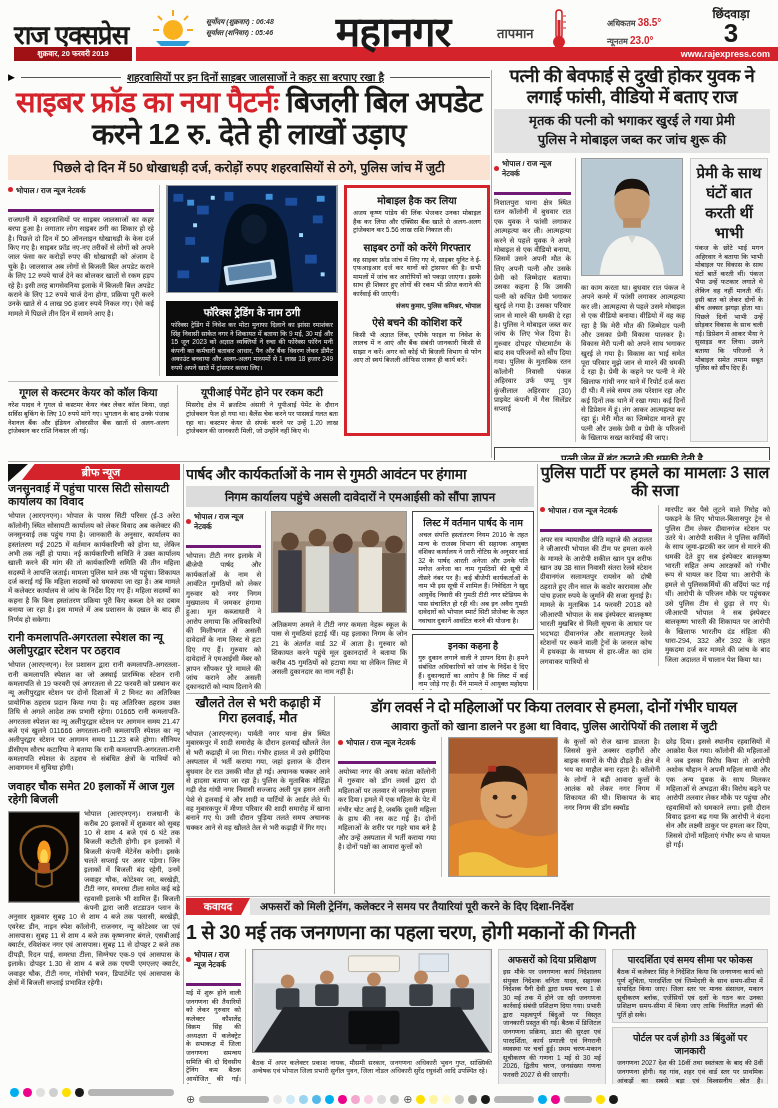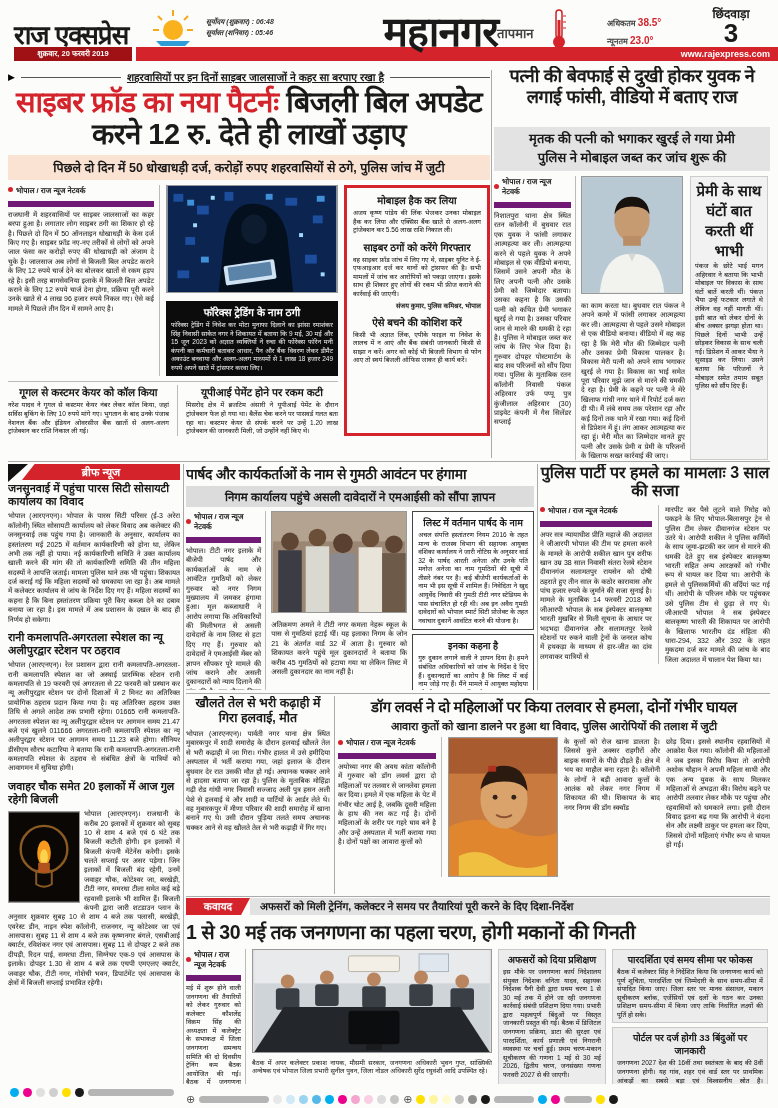--- a/index.html
+++ b/index.html
@@ -11,32 +11,32 @@
   }
   
   .masthead { position:absolute; left:0; top:0; width:778px; height:64px; }
   .brand { position:absolute; left:14px; top:16px; font-size:26px; font-weight:900; letter-spacing:-1px; }
   .date-box { position:absolute; left:14px; top:47px; width:118px; height:14px; background:#9f1115;
               color:#fff; font-size:7.5px; font-weight:bold; text-align:center; line-height:14px; }
   .redbar { position:absolute; left:136px; top:47px; width:642px; height:14px; background:#d4232b; }
   .site { position:absolute; right:8px; top:0; color:#fff; font-size:9px; font-weight:bold; line-height:14px; }
   .sun-wrap { position:absolute; left:150px; top:8px; }
   .suntimes { position:absolute; left:206px; top:17px; font-size:7px; font-weight:bold; font-style:italic; color:#333; line-height:1.5; }
-  .edition { position:absolute; left:288px; top:2px; width:210px; text-align:right; font-size:41px; font-weight:900; letter-spacing:-1px; }
+  .edition { position:absolute; left:288px; top:2px; width:210px; text-align:center; font-size:41px; font-weight:900; letter-spacing:-1px; }
   .temp-label { position:absolute; left:497px; top:24px; font-size:13px; font-weight:bold; color:#444; }
   .thermo-wrap { position:absolute; left:551px; top:8px; }
   .temps { position:absolute; left:572px; top:14px; font-size:8px; font-weight:bold; color:#444; line-height:1.8;margin-left:35px; }
   .temps b { color:#d4232b; font-size:10px; }
   .city { position:absolute; right:12px; top:5px; width:70px; text-align:center; font-size:12px; font-weight:bold; }
   .pageno { position:absolute; right:12px; top:18px; width:70px; text-align:center; font-size:26px; font-weight:900; }
   
   .vline { position:absolute; width:1px; background:#aaa; }
   .hline { position:absolute; height:1px; background:#aaa; }
   .byline { display:flex; align-items:center; gap:3px; font-size:7.5px; font-weight:bold; color:#222;
-            border-bottom:6px solid #701a75; padding-bottom:6px; margin-bottom:3px; }
+            border-bottom:3px solid #701a75; padding-bottom:14px; margin-bottom:3px; }
   .byline .dot { width:5px; height:5px; border-radius:50%; background:#d4232b; flex:0 0 auto; }
   .bt { font-size:7px; line-height:1.34; text-align:justify; color:#111; }
   .bt-sm { font-size:6.5px; line-height:1.32; text-align:justify; color:#111; }
   .ph { border:1px solid #999; background:#ddd; }
   .boxed { border:1px solid #444; padding:4px 5px; background:#fff; }
   .box-title { text-align:center; font-weight:bold; font-size:10px; margin-bottom:2px; }
   .src { text-align:right; font-weight:bold; font-size:6.5px; margin-top:2px; }
   
   .cyber { position:absolute; left:8px; top:66px; width:482px; height:394px; overflow:hidden; }
   .kicker { display:flex; align-items:center; gap:6px; margin:4px 0 2px; }
@@ -57,21 +57,21 @@
   .cyber-bottom { display:flex; gap:8px; margin-top:5px; border-top:1px solid #bbb; padding-top:3px; }
   .cyb-cell { width:50%; }
   .cyb-cell + .cyb-cell { border-left:1px solid #bbb; padding-left:8px; }
   .cyb-cell .box-title { font-size:10.5px; }
   .redbox { flex:1; border:3px solid #d4232b; padding:5px 6px; }
   .redbox .item { margin-bottom:5px; }
   .redbox .box-title { font-size:10px; }
   
   .suicide { position:absolute; left:494px; top:66px; width:276px; height:394px; overflow:hidden; }
   .sui-head { text-align:center; font-size:18px; font-weight:800; line-height:1.15; letter-spacing:-0.3px; }
-  .sui-sub { margin-top:20px; background:#e3e3e3; text-align:center; font-size:13px; font-weight:bold; line-height:1.45; padding:3px 2px; }
+  .sui-sub { margin-top:2px; background:#e3e3e3; text-align:center; font-size:13px; font-weight:bold; line-height:1.45; padding:3px 2px; }
   .sui-cols { display:flex; gap:5px; margin-top:5px; }
   .sui-c1 { width:82px; border-right:1px solid #bbb; padding-right:4px; }
   .sui-c2 { width:104px; }
   .sui-c3 { width:78px; background:#f2f2f2; border:1px solid #ccc; padding:3px 4px; }
   .sui-c3 .box-title { font-size:15px; }
   .threat { margin-top:5px; border:1px solid #444; padding:3px 5px; }
   
   .rail { position:absolute; left:8px; top:464px; width:172px; height:620px; overflow:hidden; }
   .rail-banner { position:relative; height:18px; }
   .rail-banner .tri { position:absolute; left:0; top:0; width:0; height:0;

